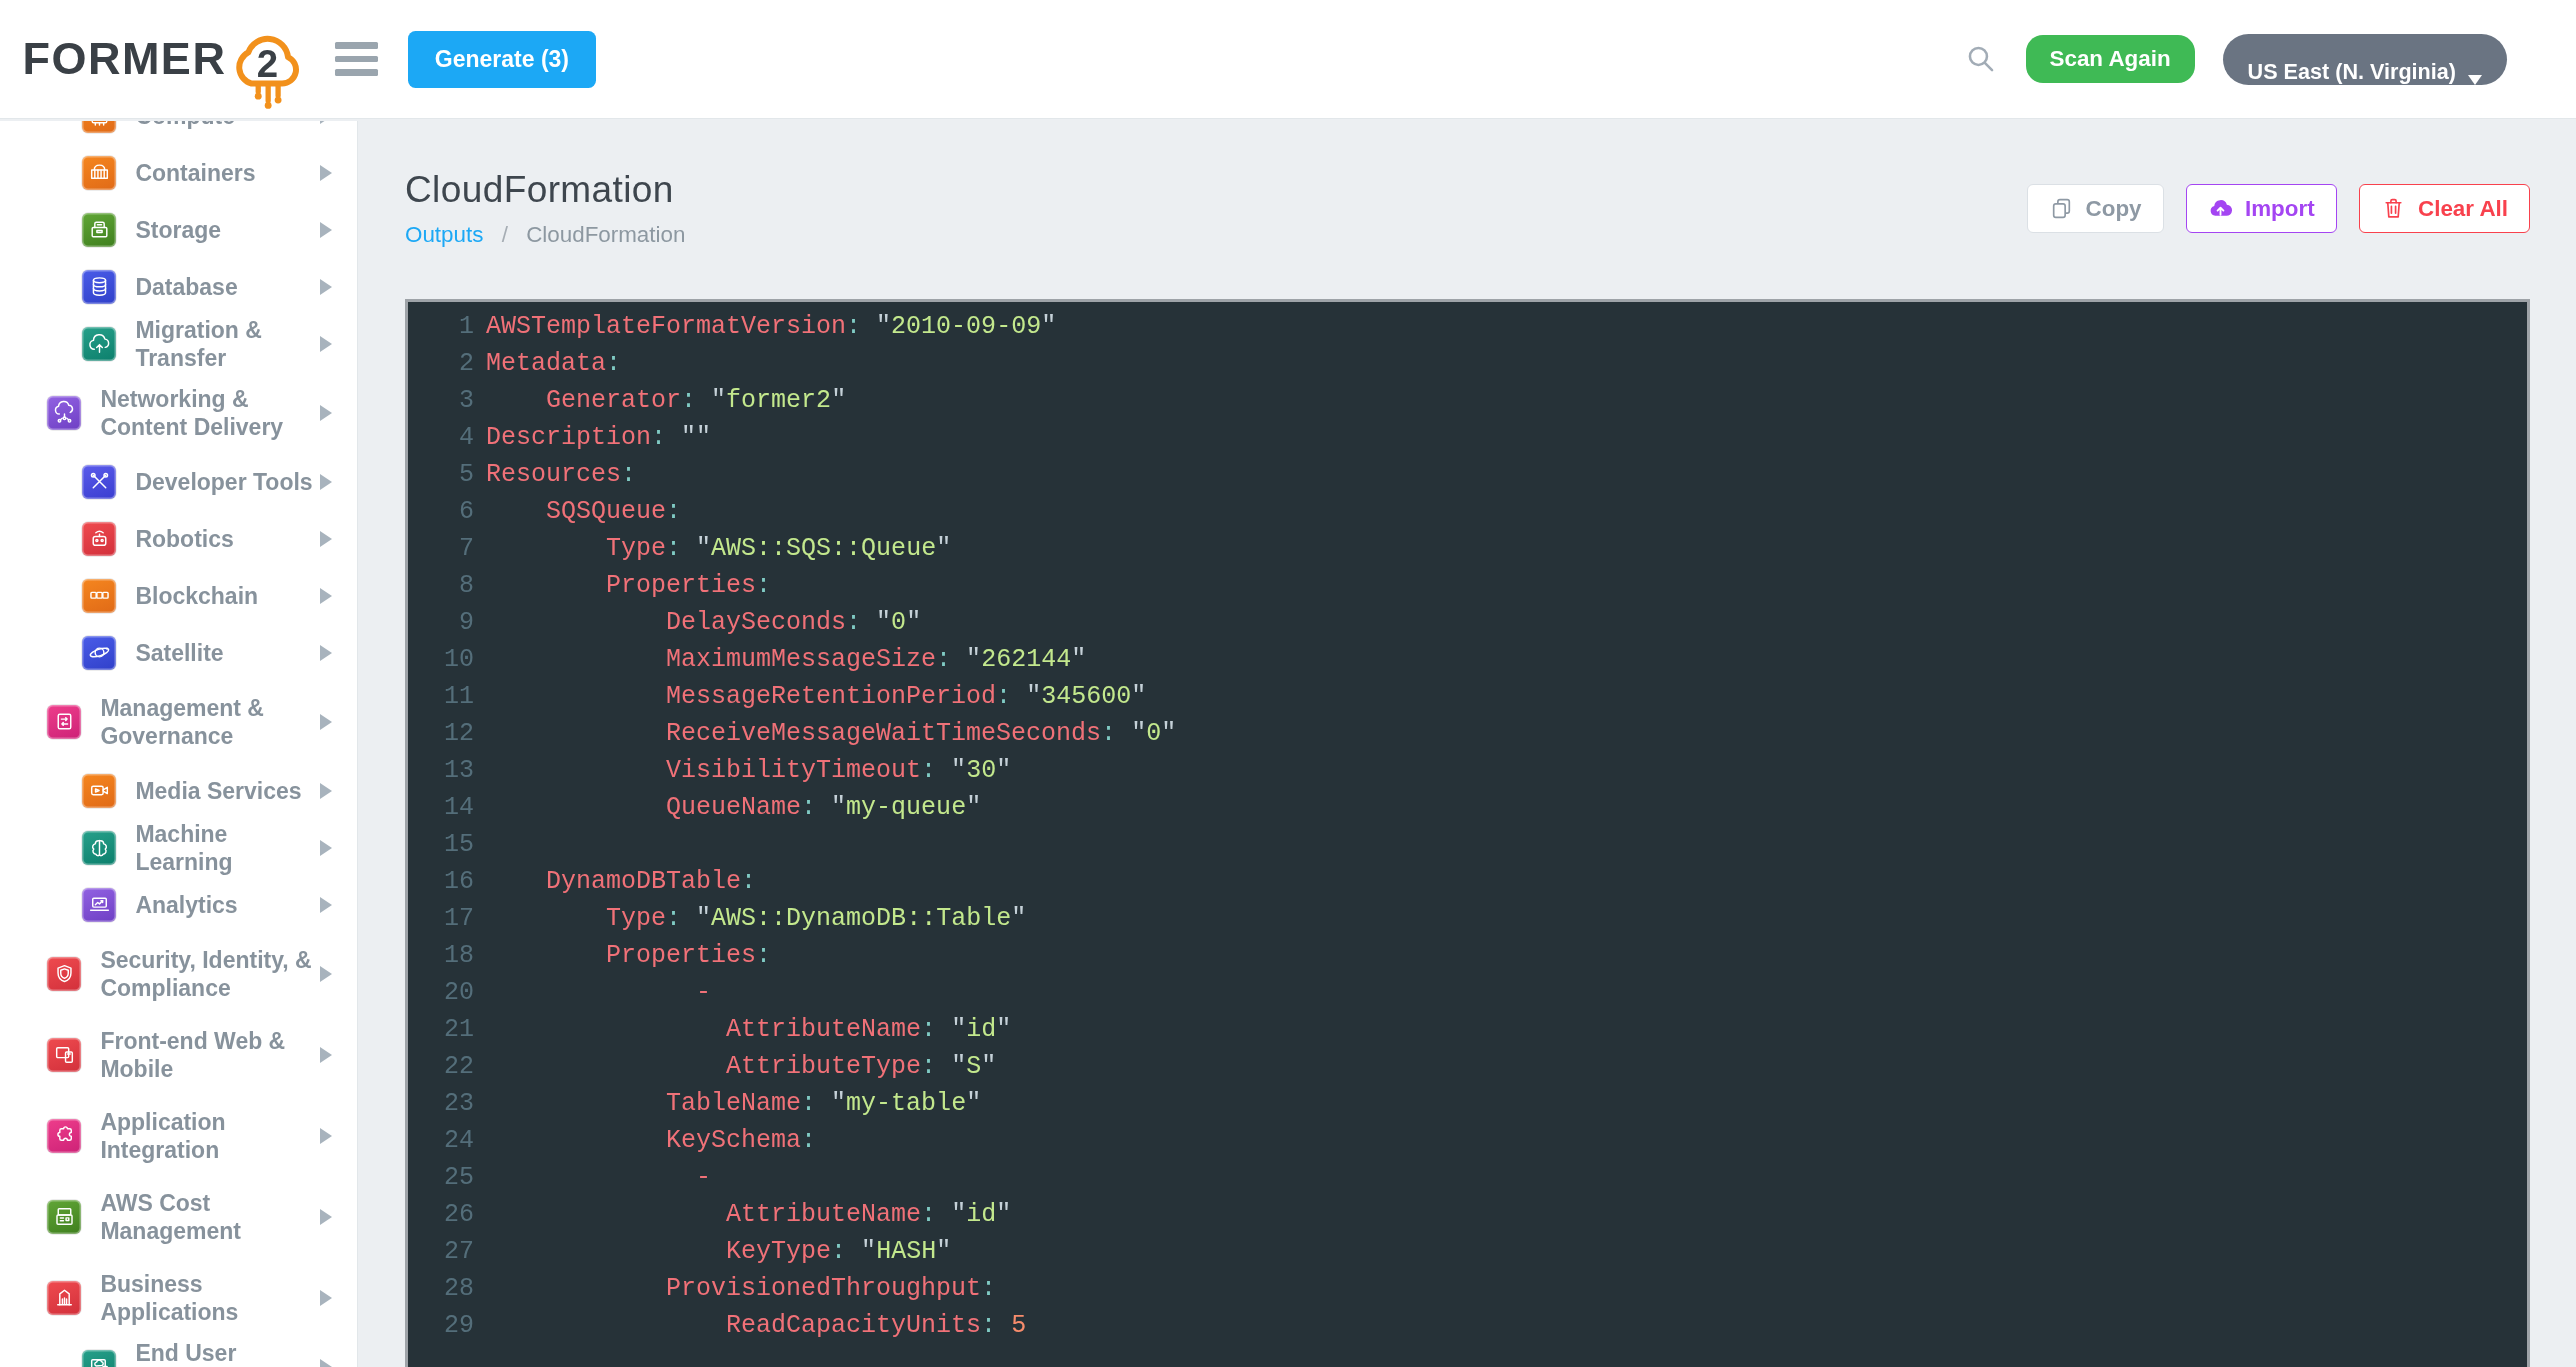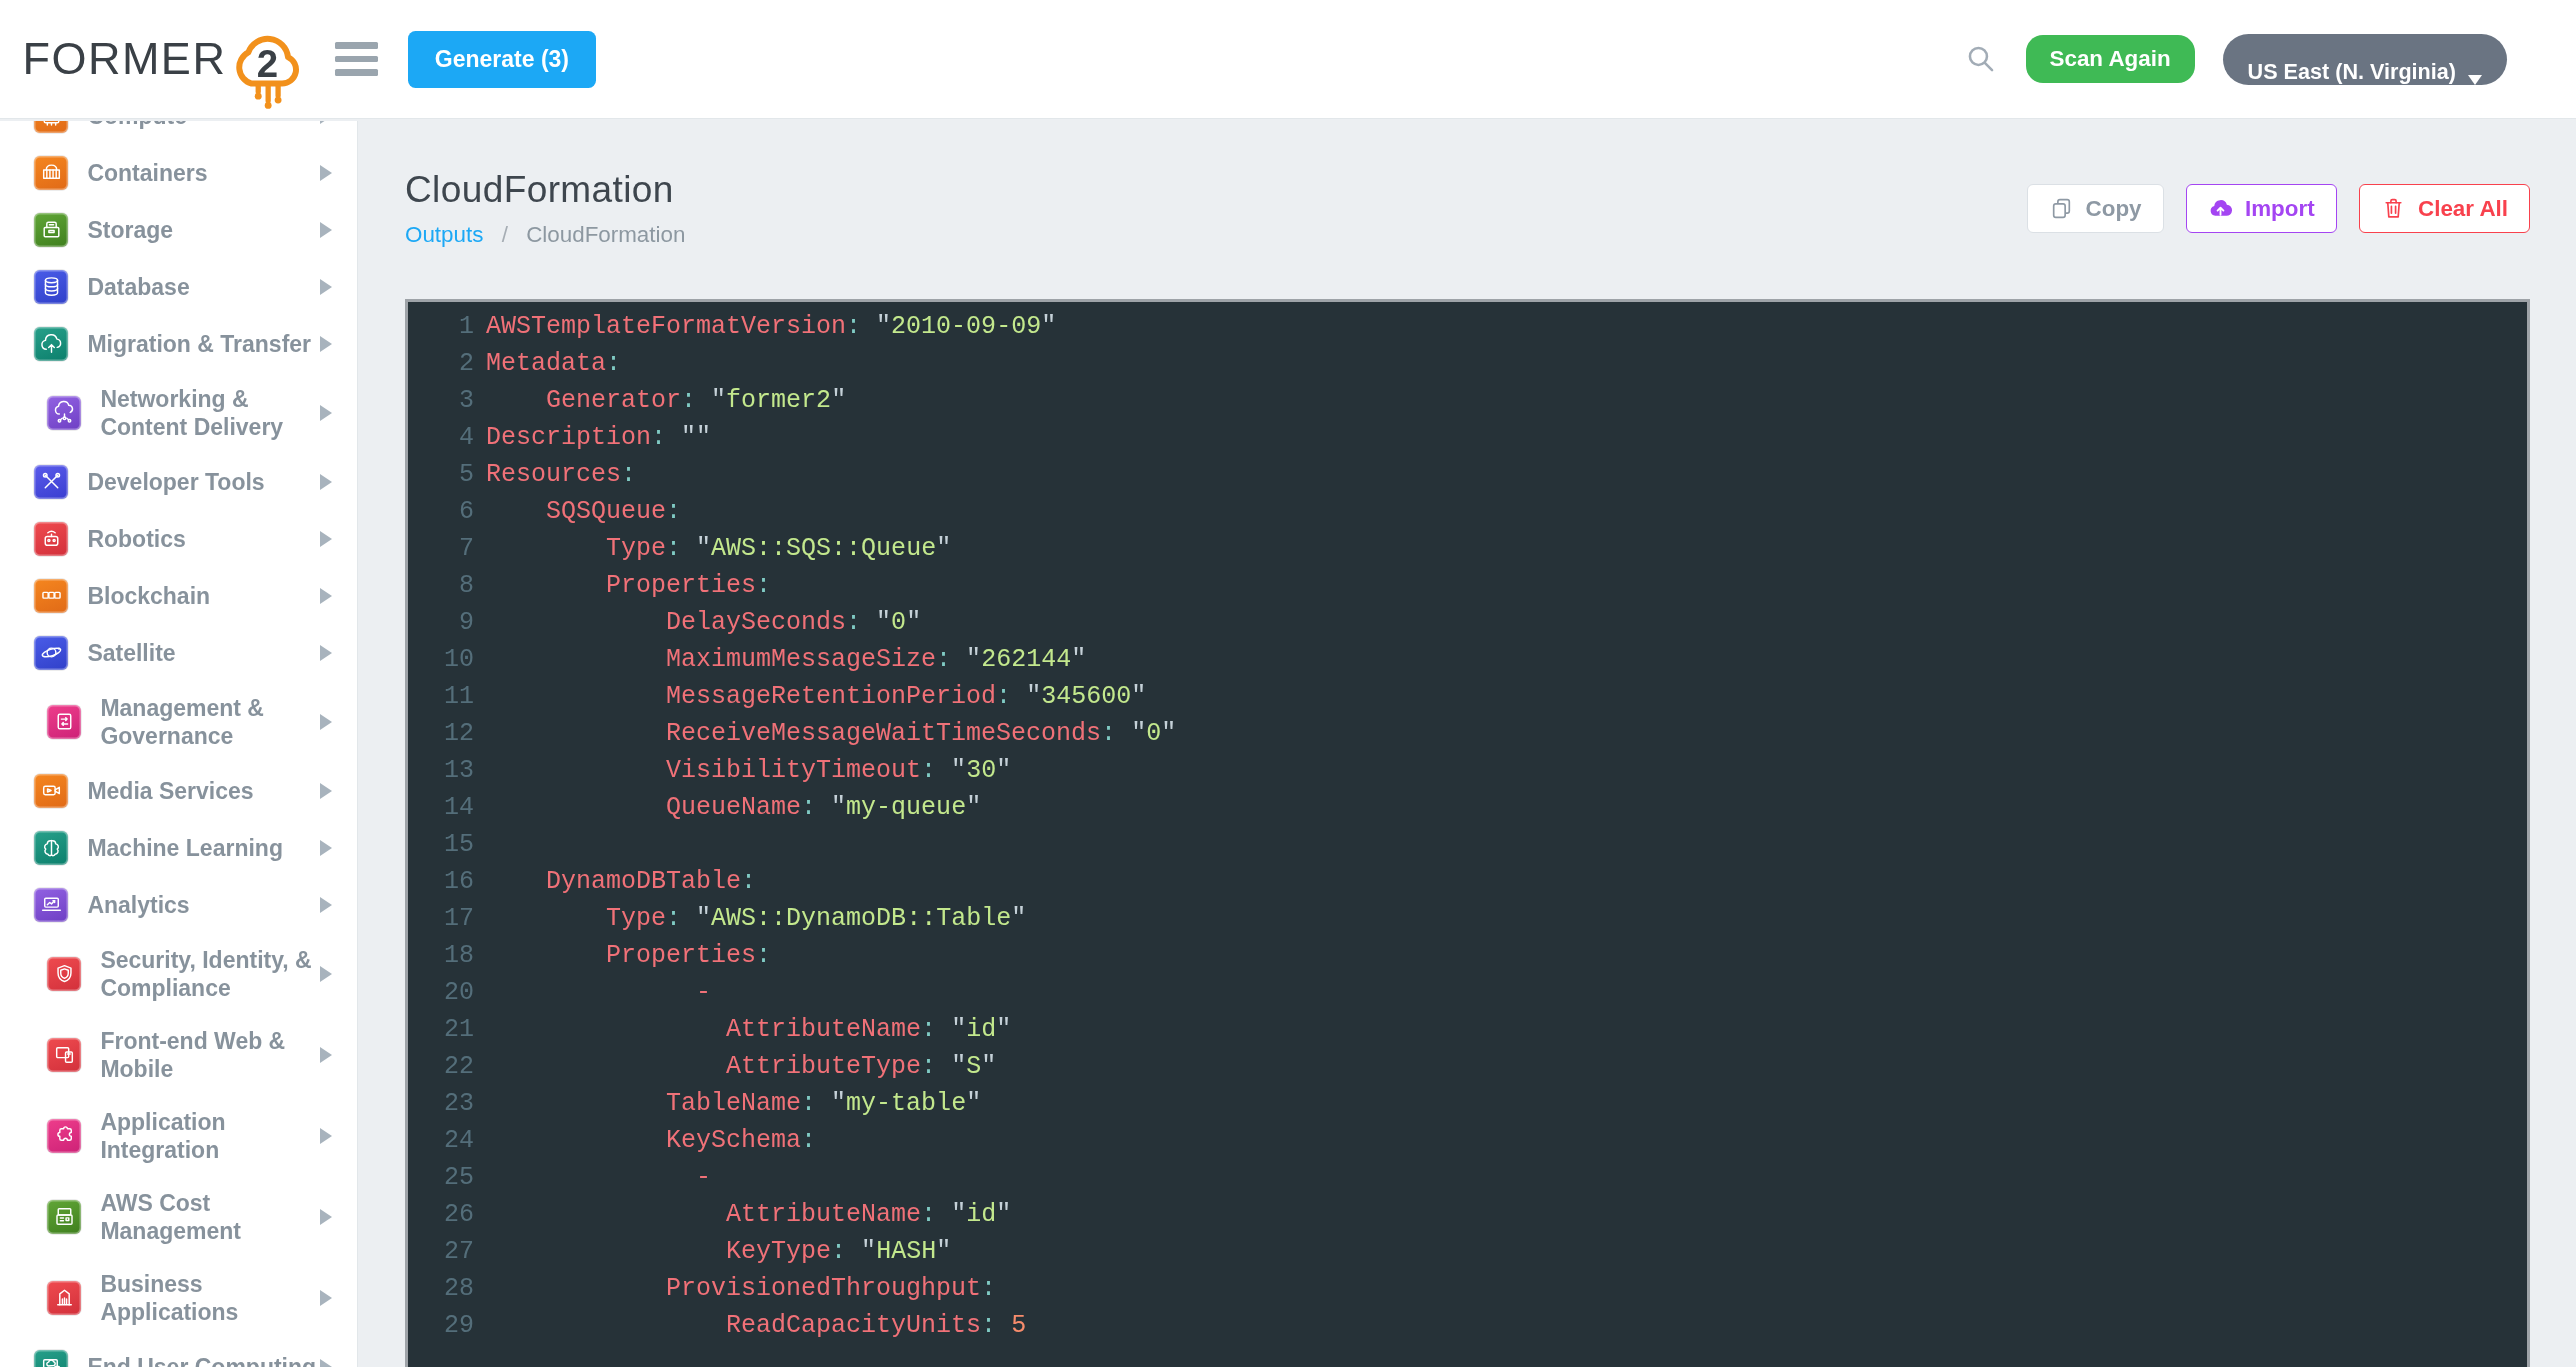--- a/index.html
+++ b/index.html
@@ -4,21 +4,21 @@
 <style>
   * { box-sizing: border-box; margin: 0; padding: 0; }
   html,body { width:2576px; height:1367px; overflow:hidden;
     font-family:"Liberation Sans", sans-serif; background:#ECEFF2; }
 
   
   #header { position:absolute; top:0; left:0; right:0; height:119px; background:#fff;
     border-bottom:1.5px solid #E2E7EA; display:flex; align-items:center;
     padding:0 69px 0 22.4px; z-index:20; }
   .logo { display:flex; align-items:center; }
-  .logo-text { font-size:45px; font-weight:400; color:#3A4046; letter-spacing:1.5px;text-align:center; }
+  .logo-text { font-size:45px; font-weight:700; color:#3A4046; letter-spacing:1.5px;text-align:center; }
   .logo-cloud { width:89px; height:98px; margin-left:-3px; margin-top:19.4px; }
   .hamburger { margin-left:22.4px; width:43px; display:flex; flex-direction:column; gap:6.7px; cursor:pointer; }
   .hamburger div { height:6.7px; background:#9AA5AE; border-radius:1.5px; }
   .btn-generate { margin-left:30px; height:57px; padding:0 27px; border:none; border-radius:7.5px;
     background:var(--accent-blue); color:#fff; font-size:23px; font-weight:700;
     font-family:inherit; cursor:pointer; }
   .header-right { margin-left:auto; display:flex; align-items:center; gap:28px; }
   .search-icon { width:34px; height:34px; cursor:pointer; }
   .btn-scan { height:48px; padding:0 24px; border:none; border-radius:17px;
     background:var(--success-green); color:#fff; font-size:22.4px; font-weight:700;
@@ -27,21 +27,21 @@
     background:var(--region-gray); color:#fff; font-size:21.6px; font-weight:700;
     font-family:inherit; cursor:pointer; display:flex; align-items:flex-end; gap:12px; }
   .caret-down { width:0; height:0; border-top:10.4px solid #fff;
     border-left:7.5px solid transparent; border-right:7.5px solid transparent; margin-top:3px; }
 
   
   #sidebar { position:absolute; top:121px; left:0; width:358px; bottom:0; background:#fff;
     border-right:1.5px solid #E2E7EA; overflow:hidden; }
   #side-list { margin-top:-34px; }
   .side-item { display:flex; align-items:center; padding:0 25px 0 34px; cursor:pointer; }
-  .side-item.h1 { height:57px; } .side-item.h2 { height:81px;margin-left:13px; }
+  .side-item.h1 { height:57px;margin-left:48px; } .side-item.h2 { height:81px;margin-left:13px; }
   .side-icon { width:34px; height:34px; border-radius:6px; flex:none;
     display:flex; align-items:center; justify-content:center;
     box-shadow: inset 0 0 0 1.5px rgba(255,255,255,.35), 0 0 0 0.7px rgba(0,0,0,.10); }
   .side-icon svg { width:25px; height:25px; }
   .side-icon svg * { stroke:#fff; fill:none; stroke-width:1.4; stroke-linecap:round; stroke-linejoin:round; }
   .side-icon svg .f { fill:#fff; stroke:none; }
   .side-label { margin-left:19.4px; font-size:23px; font-weight:600; color:var(--sidebar-text);
     line-height:28px; white-space:pre-line; flex:1; }
   .chev { width:0; height:0; border-left:12.7px solid #A8B3BD;
     border-top:8.2px solid transparent; border-bottom:8.2px solid transparent; flex:none; }

